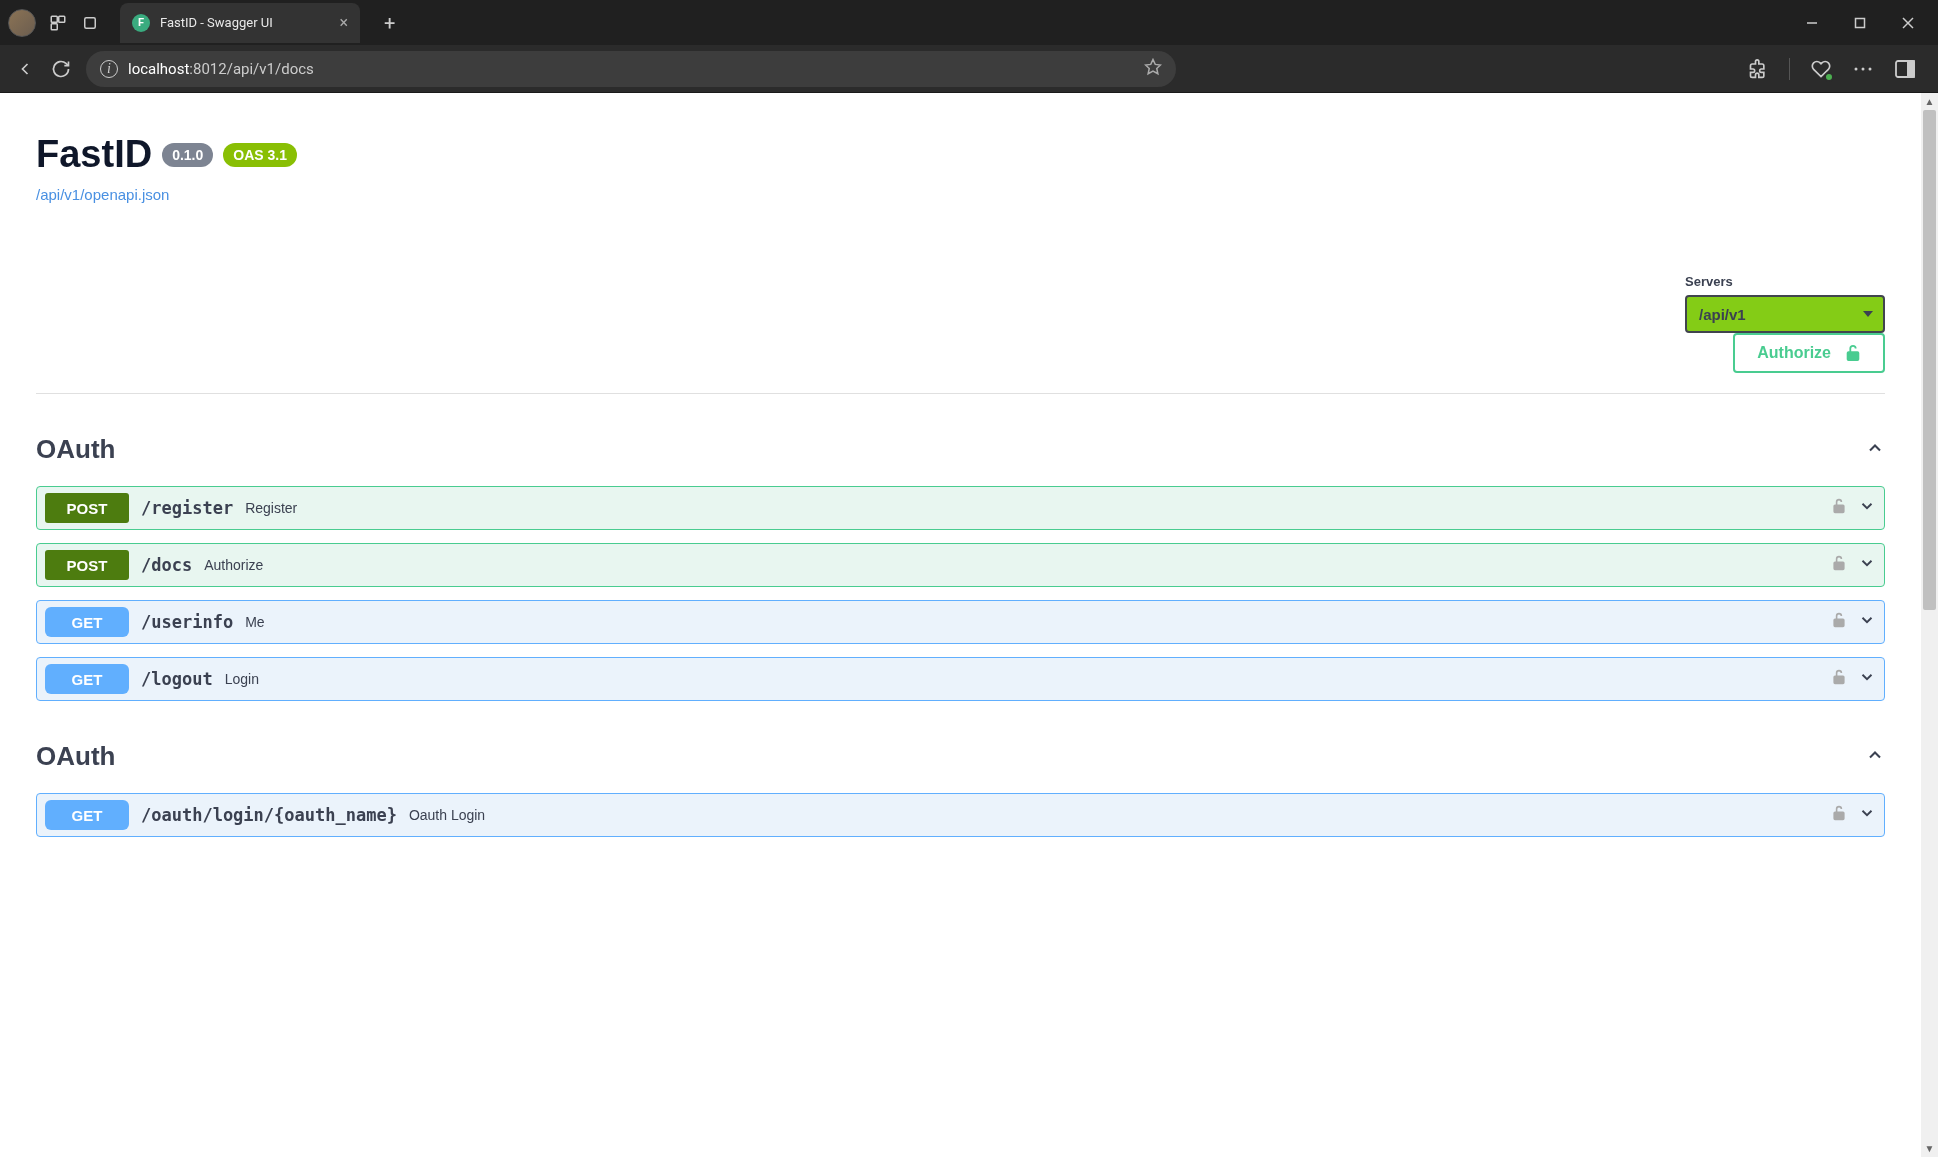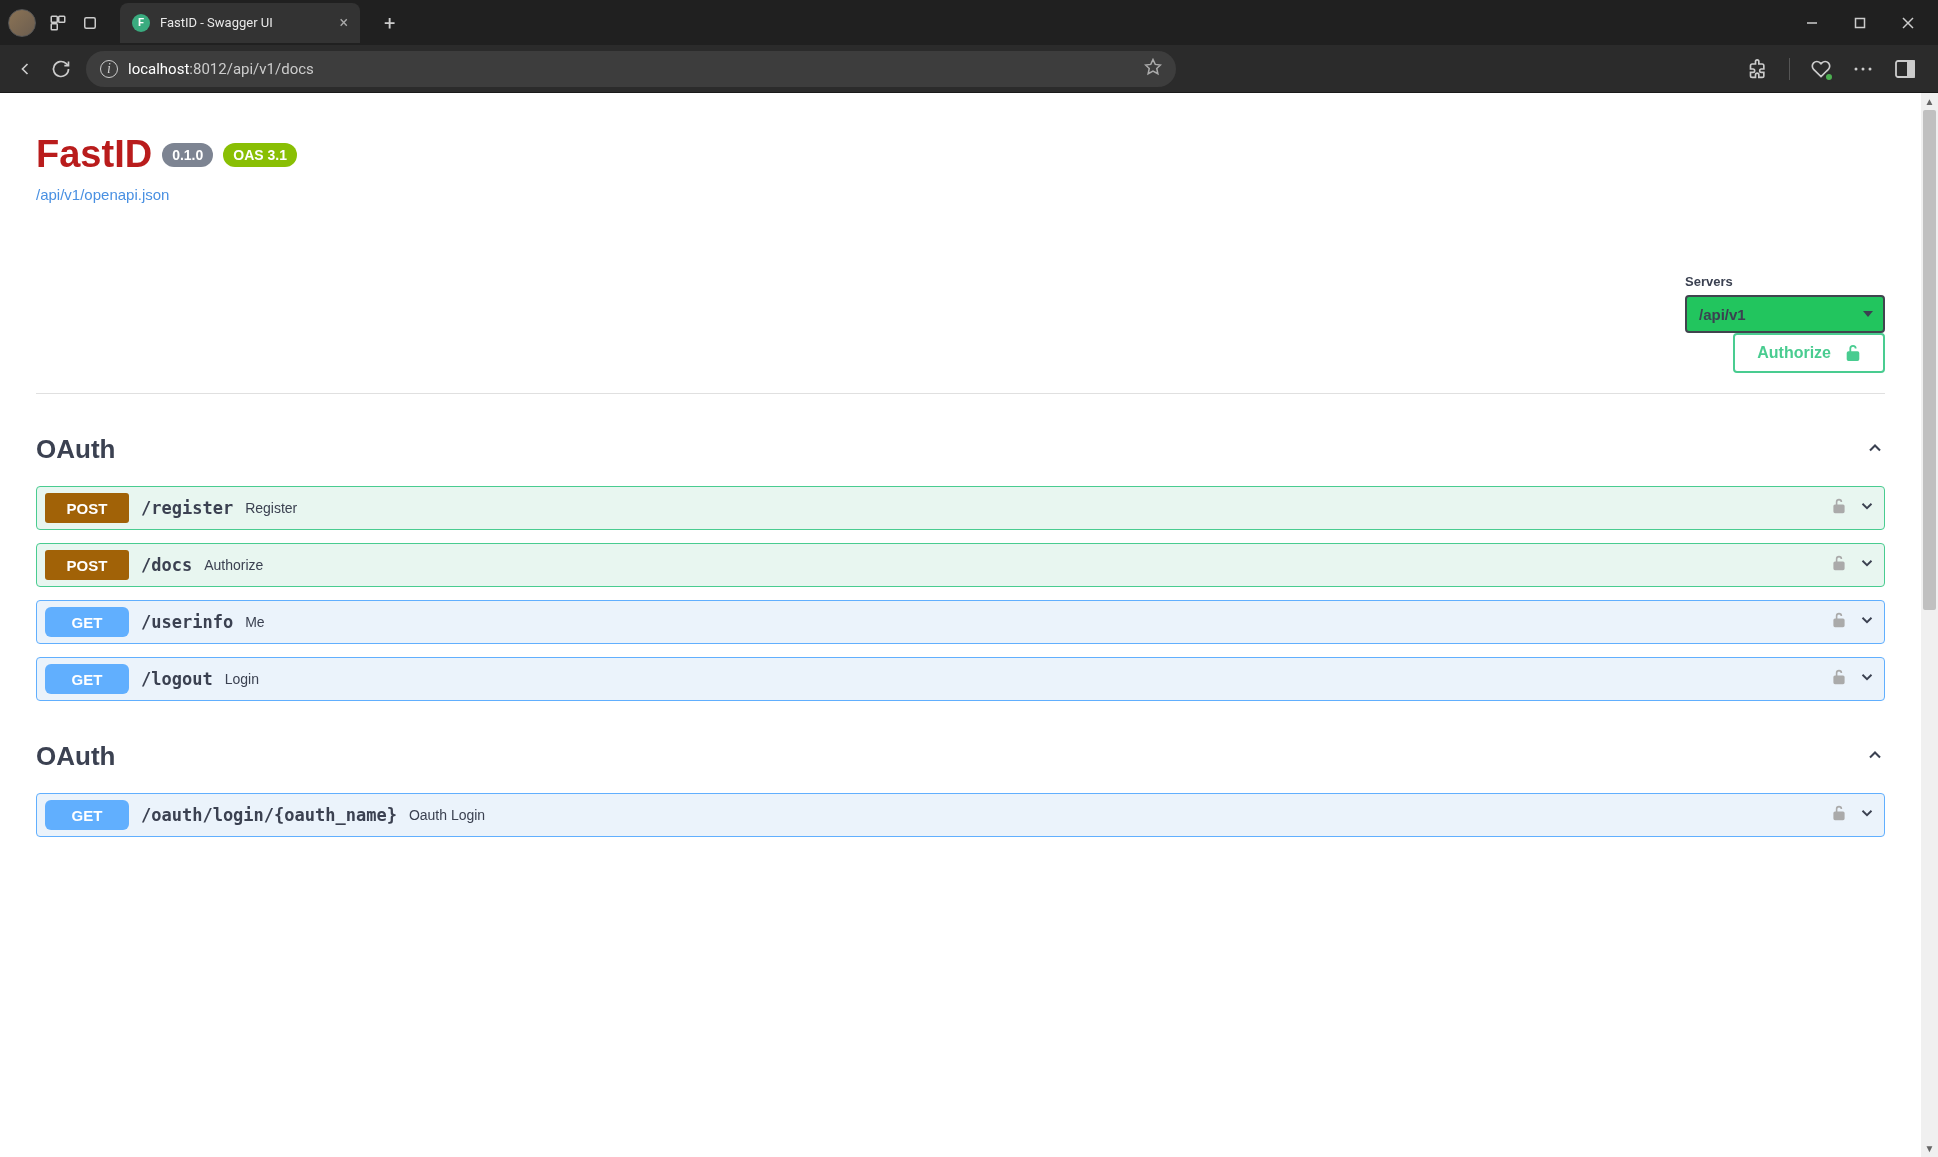--- a/index.html
+++ b/index.html
@@ -36,43 +36,43 @@
     .content-wrapper { flex: 1; display: flex; background: #fff; position: relative; }
     .content { flex: 1; background: #fff; overflow-y: auto; padding: 40px 36px; font-family: sans-serif; }
     .scrollbar-track { width: 17px; background: #f0f0f0; position: relative; }
     .scrollbar-thumb { position: absolute; top: 0; left: 2px; right: 2px; height: 500px; background: #c0c0c0; border-radius: 2px; }
     .scroll-arrow { position: absolute; left: 0; right: 0; height: 17px; display: flex; align-items: center; justify-content: center; color: #666; font-size: 10px; }
     .scroll-arrow.up { top: 0; }
     .scroll-arrow.down { bottom: 0; }
     
     
     .api-header { display: flex; align-items: center; gap: 10px; }
-    .api-title { font-size: 38px; font-weight: 700; color: #b91c1c; }
+    .api-title { font-size: 38px; font-weight: 700; color: #0f172a; }
     .badge { font-size: 14px; font-weight: 700; padding: 4px 10px; border-radius: 14px; color: #fff; }
     .badge-version { background: #7d8492; }
     .badge-oas { background: #89bf04; }
     .api-link { color: #4990e2; font-size: 15px; margin-top: 10px; display: inline-block; text-decoration: none; }
     
     .servers-section { margin-top: 70px; display: flex; align-items: flex-end; justify-content: space-between; padding-bottom: 20px; border-bottom: 1px solid #e0e0e0; flex-direction: column; }
     .servers-label { font-size: 13px; font-weight: 700; color: #3b4151; margin-bottom: 6px; }
-    .servers-select { width: 200px; height: 38px; border: 2px solid #41444e; border-radius: 4px; background: #22c55e; padding: 0 12px; font-size: 15px; font-weight: 600; color: #3b4151; appearance: none; position: relative; }
+    .servers-select { width: 200px; height: 38px; border: 2px solid #41444e; border-radius: 4px; background: #84cc16; padding: 0 12px; font-size: 15px; font-weight: 600; color: #3b4151; appearance: none; position: relative; }
     .servers-select-wrap { position: relative; display: inline-block; }
     .servers-select-wrap::after { content: ''; position: absolute; right: 12px; top: 50%; transform: translateY(-50%); width: 0; height: 0; border-left: 5px solid transparent; border-right: 5px solid transparent; border-top: 6px solid #3b4151; pointer-events: none; }
     .authorize-btn { height: 40px; border: 2px solid #49cc90; background: #fff; color: #49cc90; font-size: 16px; font-weight: 700; padding: 0 22px; border-radius: 4px; cursor: pointer; display: flex; align-items: center; gap: 14px; }
     
     .tag-section { margin-top: 32px; }
     .tag-header { display: flex; align-items: center; justify-content: space-between; cursor: pointer; padding: 8px 0; }
     .tag-name { font-size: 26px; font-weight: 700; color: #3b4151; }
     .chevron { color: #3b4151; }
     
     .endpoint { margin-top: 13px; border-radius: 4px; display: flex; align-items: center; padding: 6px 8px; gap: 12px; cursor: pointer; }
     .endpoint.post { background: #e8f6f0; border: 1px solid #49cc90; }
     .endpoint.get { background: #ebf3fb; border: 1px solid #61affe; }
     .method-badge { width: 84px; height: 30px; border-radius: 3px; color: #fff; font-size: 15px; font-weight: 700; display: flex; align-items: center; justify-content: center; }
-    .method-badge.post { background: #a16207; }
+    .method-badge.post { background: #4d7c0f; }
     .method-badge.get { background: #61affe; border-radius: 6px; }
     .endpoint-path { font-family: ui-monospace, Menlo, Consolas, monospace; font-size: 17px; font-weight: 600; color: #3b4151; }
     .endpoint-summary { font-size: 14px; color: #3b4151; }
     .endpoint-right { margin-left: auto; display: flex; align-items: center; gap: 12px; }
     .lock-small { color: #aaa; }
   </style>
 </head>
 <body>
 
 <div class="browser-window">

